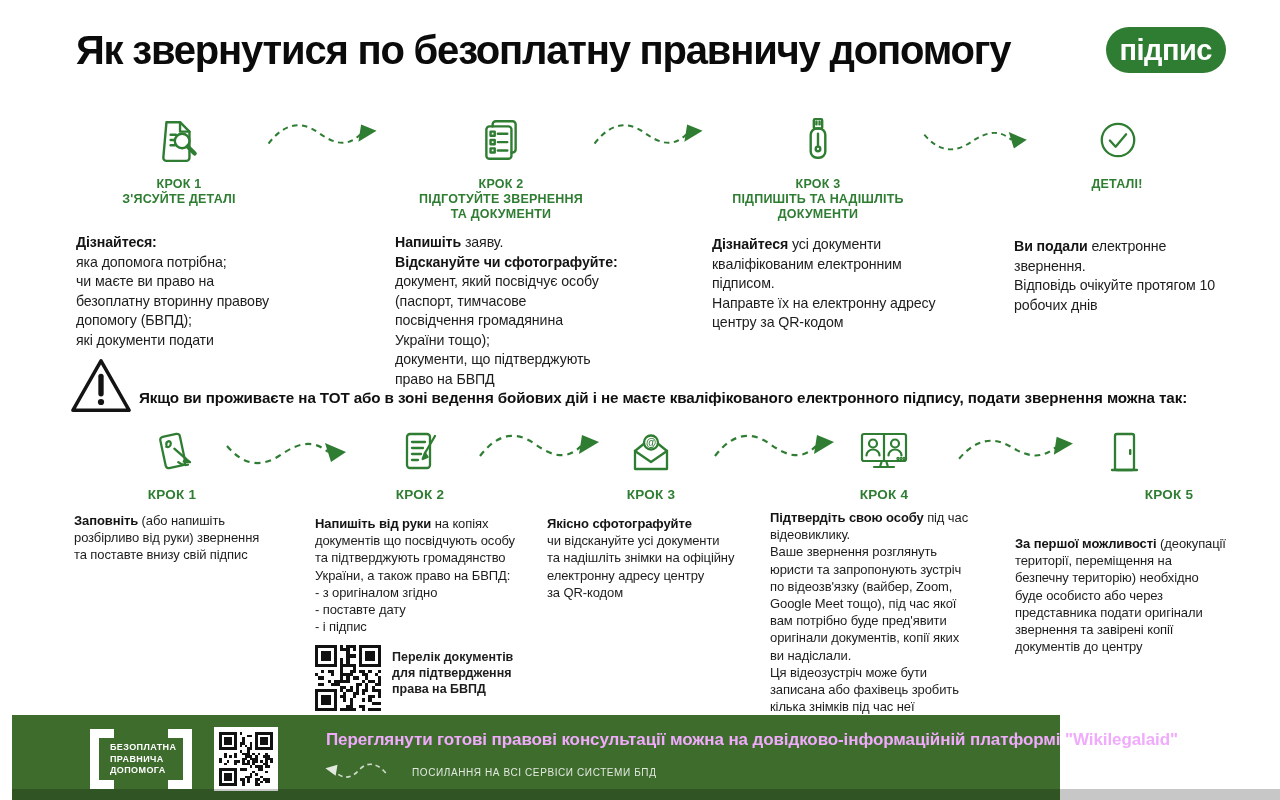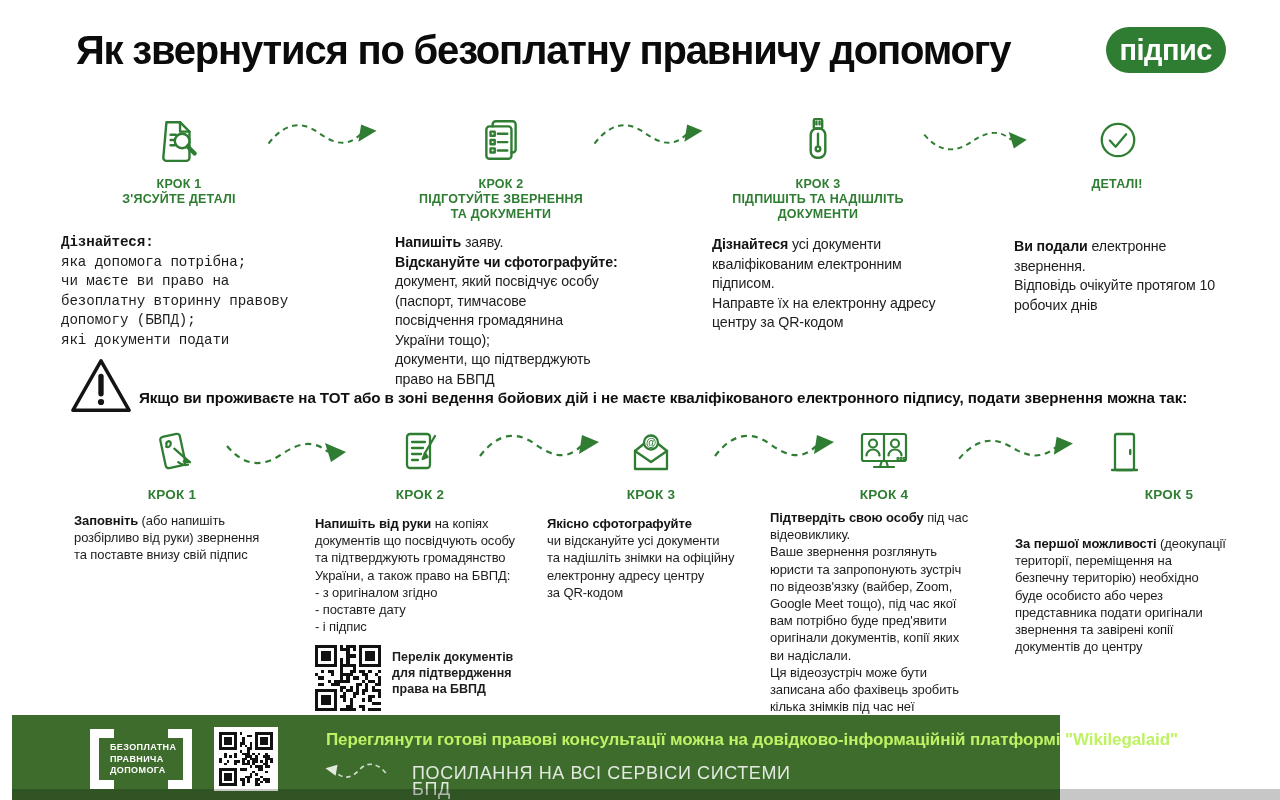--- a/index.html
+++ b/index.html
@@ -29,22 +29,22 @@
   .qr-note{font-weight:bold;font-size:12.5px;line-height:16px;}
 
   
   .footer{left:0;top:715px;width:1048px;height:85px;background:#3E6C2D;}
   .f-strip{left:0;top:789px;width:1280px;height:11px;background:rgba(0,0,0,.22);}
   .bracket{width:24px;height:60px;border:9px solid #fff;box-sizing:border-box;}
   .bracket.left{border-right:none;}
   .bracket.right{border-left:none;}
   .logo-text{color:#fff;font-weight:bold;font-size:9px;line-height:11.5px;letter-spacing:.4px;}
   .qr-box{background:#fff;padding:5px;}
-  .f-title{color:#bef264;font-weight:bold;font-size:17px;line-height:22px;letter-spacing:-.1px;}
-  .f-sub{color:rgba(255,255,255,.85);font-size:18px;line-height:16px;letter-spacing:.6px;}
+  .f-title{color:#f0abfc;font-weight:bold;font-size:17px;line-height:22px;letter-spacing:-.1px;}
+  .f-sub{color:rgba(255,255,255,.85);font-size:10px;line-height:16px;letter-spacing:.6px;}
 </style>
 </head>
 <body>
 
 <div class="canvas">
 
   <div class="abs header">
     <h1>Як звернутися по безоплатну правничу допомогу</h1>
     <span class="pill">підпис</span>
   </div>
@@ -117,21 +117,21 @@
         <path d="M5,18 C22,38 40,40 60,26 C78,14 92,12 106,24" fill="none" stroke="#2E7D32" stroke-width="2.2" stroke-dasharray="6 5"></path>
         <polygon points="103,15 124,24 109,34" fill="#2E7D32"></polygon>
       </svg>
   </span>
 
   <div class="abs cap" style="left:57px;top:177px;width:220px;">КРОК 1<br>З'ЯСУЙТЕ ДЕТАЛІ</div>
   <div class="abs cap" style="left:379px;top:177px;width:220px;">КРОК 2<br>ПІДГОТУЙТЕ ЗВЕРНЕННЯ<br>ТА ДОКУМЕНТИ</div>
   <div class="abs cap" style="left:696px;top:177px;width:220px;">КРОК 3<br>ПІДПИШІТЬ ТА НАДІШЛІТЬ<br>ДОКУМЕНТИ</div>
   <div class="abs cap" style="left:995px;top:177px;width:220px;">ДЕТАЛІ!</div>
 
-  <div class="abs t-body" style="left:49px;top:233px;width:265px;font-family:Liberation Mono, monospace;"><b>Дізнайтеся:</b><br>яка допомога потрібна;<br>чи маєте ви право на<br>безоплатну вторинну правову<br>допомогу (БВПД);<br>які документи подати</div>
+  <div class="abs t-body" style="left:64px;top:233px;width:265px;"><b>Дізнайтеся:</b><br>яка допомога потрібна;<br>чи маєте ви право на<br>безоплатну вторинну правову<br>допомогу (БВПД);<br>які документи подати</div>
   <div class="abs t-body" style="left:383px;top:233px;width:295px;"><b>Напишіть</b> заяву.<br><b>Відскануйте чи сфотографуйте:</b><br>документ, який посвідчує особу<br>(паспорт, тимчасове<br>посвідчення громадянина<br>України тощо);<br>документи, що підтверджують<br>право на БВПД</div>
   <div class="abs t-body" style="left:700px;top:235px;width:295px;"><b>Дізнайтеся</b> усі документи<br>кваліфікованим електронним<br>підписом.<br>Направте їх на електронну адресу<br>центру за QR-кодом</div>
   <div class="abs t-body" style="left:1002px;top:237px;width:262px;"><b>Ви подали</b> електронне<br>звернення.<br>Відповідь очікуйте протягом 10<br>робочих днів</div>
 
   <span class="abs" style="left:56px;top:354px;width:66px;height:64px;">
     <svg viewBox="0 0 68 62" width="66" height="64">
       <path d="M34,5 L63,56 H5 Z" fill="none" stroke="#141414" stroke-width="3.6" stroke-linejoin="round"></path>
       <line x1="34" y1="21" x2="34" y2="39" stroke="#141414" stroke-width="5.5" stroke-linecap="round"></line>
       <circle cx="34" cy="47.5" r="3.2" fill="#141414"></circle>
     </svg>

